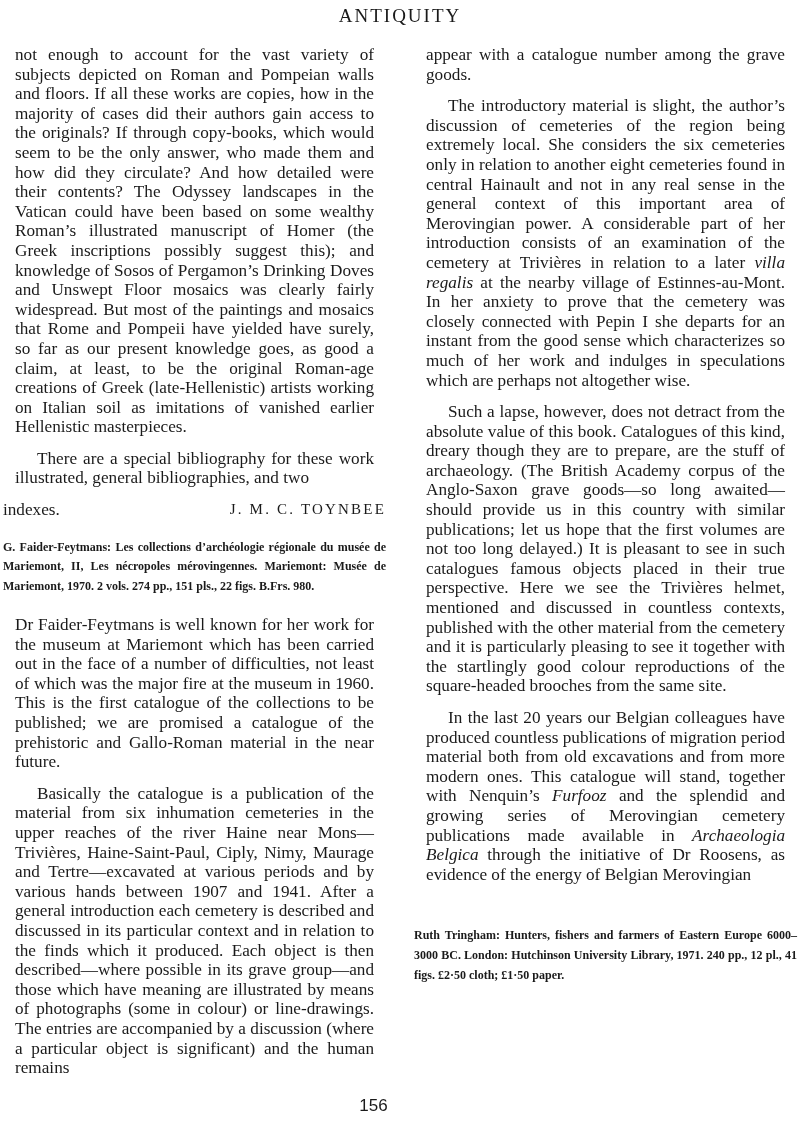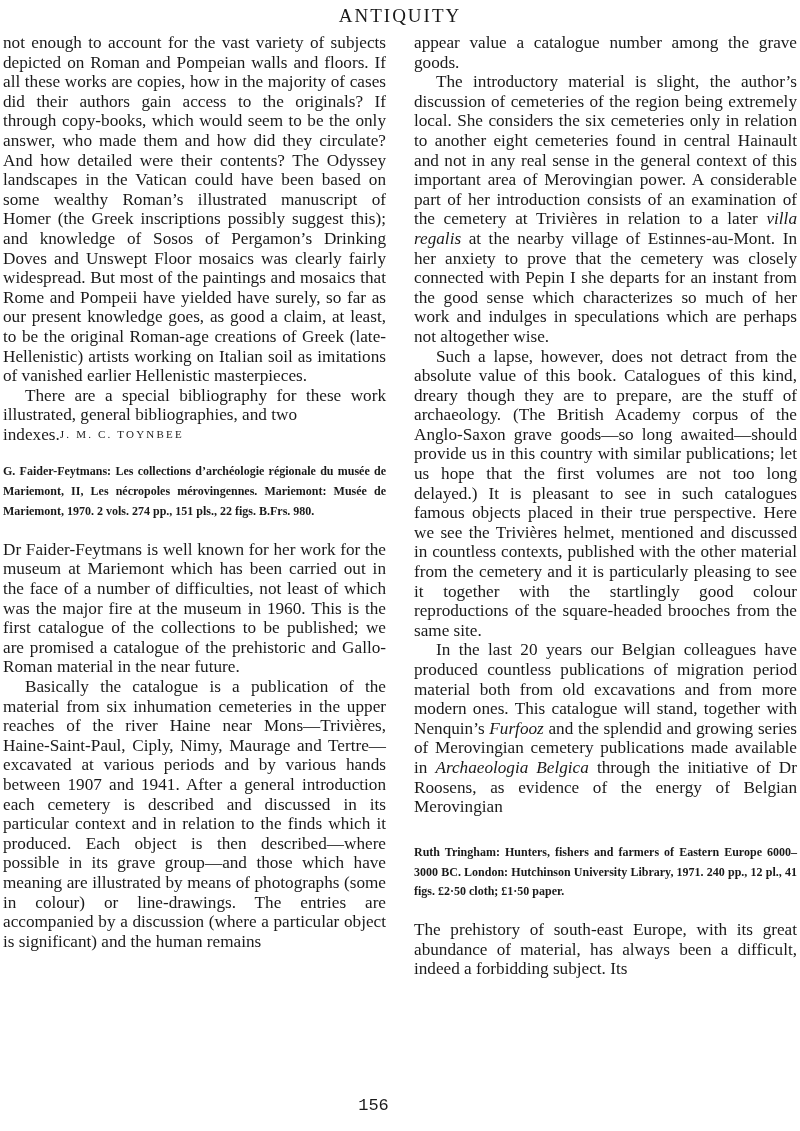--- a/index.html
+++ b/index.html
@@ -13,53 +13,52 @@
       font-family: "Liberation Serif", serif; font-size: 19px; letter-spacing: 2px;
       line-height: 26px;
     }
     .col {
       position: absolute; top: 33px; width: 383px;
       font-family: "Liberation Serif", serif; font-size: 17.2px; line-height: 19.6px;
       text-align: justify;
     }
     .col.left { left: 3px; }
     .col.right { left: 414px; }
-    p { margin: 0; }
+    p { margin: 12px; }
     p.indent { text-indent: 22px; }
-    .sig-line { display: flex; }
-    .sig { font-size: 11px; letter-spacing: 2.2px; text-transform: uppercase; }
+    .sig-line { display: flex; justify-content: space-between; }
+    .sig { font-size: 15px; letter-spacing: 2.2px; text-transform: uppercase; }
     .heading {
       font-family: "Liberation Serif", serif; font-weight: bold; font-size: 12px;
       line-height: 19.8px; margin: 18px 0 18px 0; text-align: justify;
     }
     i { font-style: italic; }
     .page-number {
       position: absolute; top: 1096px; left: 0; width: 747px; text-align: center;
-      font-family: Liberation Mono, monospace; font-size: 17px;
+      font-family: Liberation Sans, sans-serif; font-size: 17px;
     }
   </style>
 </head>
 <body>
 
 <div class="running-head">ANTIQUITY</div>
 
 <div class="col left">
   <p>not enough to account for the vast variety of subjects depicted on Roman and Pompeian walls and floors. If all these works are copies, how in the majority of cases did their authors gain access to the originals? If through copy-books, which would seem to be the only answer, who made them and how did they circulate? And how detailed were their contents? The Odyssey landscapes in the Vatican could have been based on some wealthy Roman’s illustrated manuscript of Homer (the Greek inscriptions possibly suggest this); and knowledge of Sosos of Pergamon’s Drinking Doves and Unswept Floor mosaics was clearly fairly widespread. But most of the paintings and mosaics that Rome and Pompeii have yielded have surely, so far as our present knowledge goes, as good a claim, at least, to be the original Roman-age creations of Greek (late-Hellenistic) artists working on Italian soil as imitations of vanished earlier Hellenistic masterpieces.</p>
   <p class="indent"><span>There are a special bibliography for these work illustrated, general bibliographies, and two</span></p>
   <div class="sig-line">
     <span>indexes.</span>
     <span class="sig">J. M. C. TOYNBEE</span>
   </div>
   <div class="heading">G. Faider-Feytmans: Les collections d’archéologie régionale du musée de Mariemont, II, Les nécropoles mérovingennes. Mariemont: Musée de Mariemont, 1970. 2 vols. 274 pp., 151 pls., 22 figs. B.Frs. 980.</div>
   <p>Dr Faider-Feytmans is well known for her work for the museum at Mariemont which has been carried out in the face of a number of difficulties, not least of which was the major fire at the museum in 1960. This is the first catalogue of the collections to be published; we are promised a catalogue of the prehistoric and Gallo-Roman material in the near future.</p>
   <p class="indent">Basically the catalogue is a publication of the material from six inhumation cemeteries in the upper reaches of the river Haine near Mons—Trivières, Haine-Saint-Paul, Ciply, Nimy, Maurage and Tertre—excavated at various periods and by various hands between 1907 and 1941. After a general introduction each cemetery is described and discussed in its particular context and in relation to the finds which it produced. Each object is then described—where possible in its grave group—and those which have meaning are illustrated by means of photographs (some in colour) or line-drawings. The entries are accompanied by a discussion (where a particular object is significant) and the human remains</p>
 </div>
 
 <div class="col right">
-  <p>appear value a catalogue number among the grave goods.</p>
+  <p>appear with a catalogue number among the grave goods.</p>
   <p class="indent"><span>The introductory material is slight, the author’s discussion of cemeteries of the region being extremely local. She considers the six cemeteries only in relation to another eight cemeteries found in central Hainault and not in any real sense in the general context of this important area of Merovingian power. A considerable part of her introduction consists of an examination of the cemetery at Trivières in relation to a later </span><i>villa regalis</i><span> at the nearby village of Estinnes-au-Mont. In her anxiety to prove that the cemetery was closely connected with Pepin I she departs for an instant from the good sense which characterizes so much of her work and indulges in speculations which are perhaps not altogether wise.</span></p>
   <p class="indent">Such a lapse, however, does not detract from the absolute value of this book. Catalogues of this kind, dreary though they are to prepare, are the stuff of archaeology. (The British Academy corpus of the Anglo-Saxon grave goods—so long awaited—should provide us in this country with similar publications; let us hope that the first volumes are not too long delayed.) It is pleasant to see in such catalogues famous objects placed in their true perspective. Here we see the Trivières helmet, mentioned and discussed in countless contexts, published with the other material from the cemetery and it is particularly pleasing to see it together with the startlingly good colour reproductions of the square-headed brooches from the same site.</p>
   <p class="indent"><span>In the last 20 years our Belgian colleagues have produced countless publications of migration period material both from old excavations and from more modern ones. This catalogue will stand, together with Nenquin’s </span><i>Furfooz</i><span> and the splendid and growing series of Merovingian cemetery publications made available in </span><i>Archaeologia Belgica</i><span> through the initiative of Dr Roosens, as evidence of the energy of Belgian Merovingian</span></p>
-  <div class="heading" style="margin-top:26px;">Ruth Tringham: Hunters, fishers and farmers of Eastern Europe 6000–3000 BC. London: Hutchinson University Library, 1971. 240 pp., 12 pl., 41 figs. £2·50 cloth; £1·50 paper.</div>
-  <p>The prehistory of south-east Europe, with its great abundance of material, has always been a difficult, indeed a forbidding subject. Its</p>
+  <div class="heading" style="margin-top:42px;">Ruth Tringham: Hunters, fishers and farmers of Eastern Europe 6000–3000 BC. London: Hutchinson University Library, 1971. 240 pp., 12 pl., 41 figs. £2·50 cloth; £1·50 paper.</div>
 </div>
 
 <div class="page-number">156</div>
 
 </body></html>

